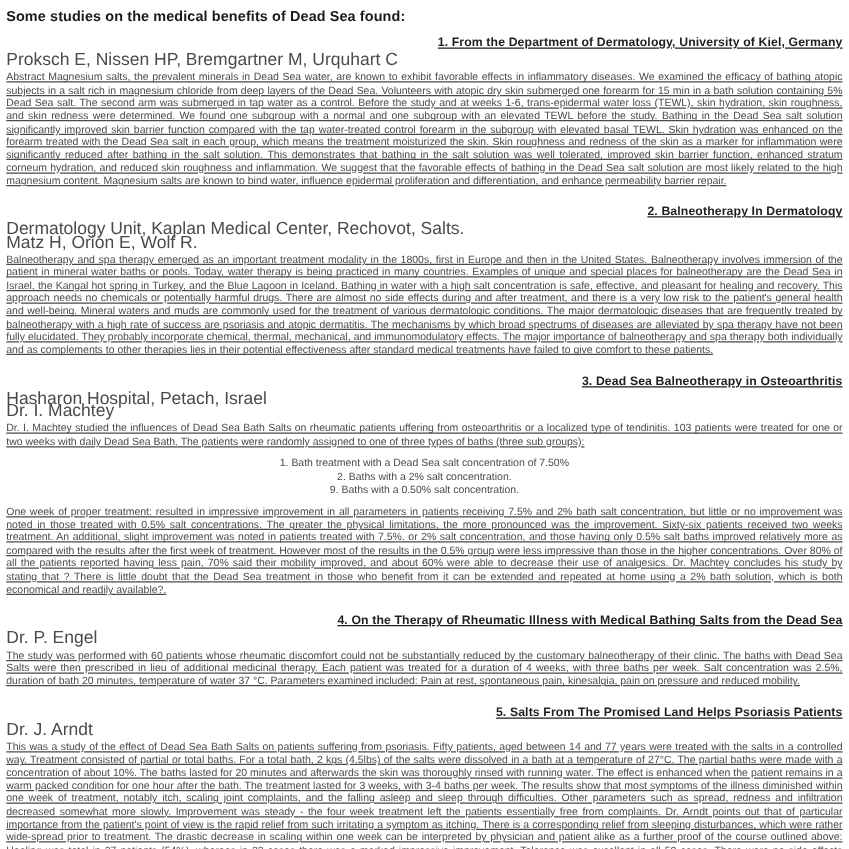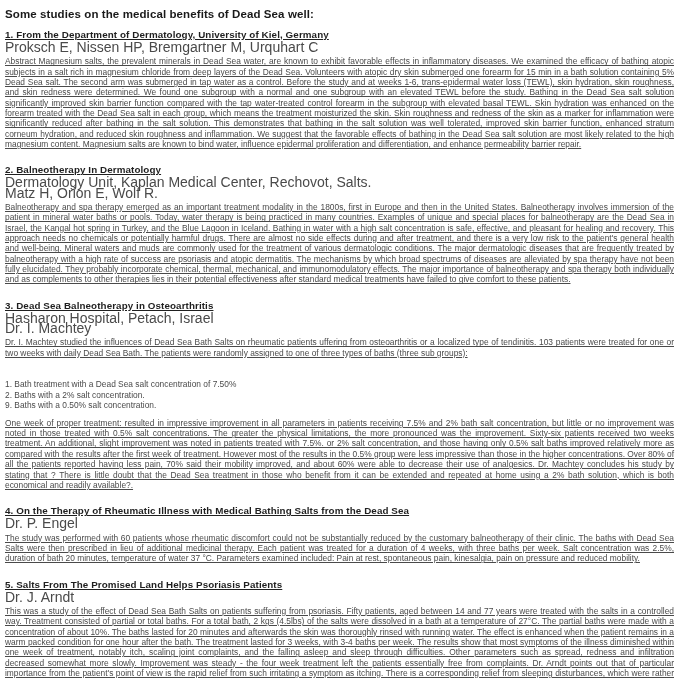--- a/index.html
+++ b/index.html
@@ -20,49 +20,50 @@
     margin: 2px 0 9px 0;
     letter-spacing: 0.1px;
   }
   .sec-h {
     font-size: 9.8px;
     font-weight: bold;
     color: #1f1f1f;
     text-decoration: underline;
     margin: 15px 0 2px 0;
     letter-spacing: 0.1px;
+    text-align: right;
   }
   section:first-of-type .sec-h { margin-top: 7px; }
   .meta {
     font-size: 14px;
     line-height: 10.3px;
     color: #4a4a4a;
     margin: 0;
   }
   .body-p {
     font-size: 8.4px;
     line-height: 10.35px;
     text-align: justify;
     color: #4a4a4a;
     margin: 4px 0 0 0;
     text-decoration: underline;
   }
   .body-p.tight { margin-top: 0; }
-  .list-block { margin: 21px 0 7px 0; }
+  .list-block { margin: 7px 0 7px 0; text-align: center; }
   .list-line {
     font-size: 8.4px;
     line-height: 10.6px;
     color: #4a4a4a;
     margin: 0;
   }
 </style>
 </head>
 <body>
 
-<h1 class="doc-title">Some studies on the medical benefits of Dead Sea well:</h1>
+<h1 class="doc-title">Some studies on the medical benefits of Dead Sea found:</h1>
 
 <section>
   <h2 class="sec-h">1. From the Department of Dermatology, University of Kiel, Germany</h2>
   <p class="meta">Proksch E, Nissen HP, Bremgartner M, Urquhart C</p>
   <p class="body-p">Abstract Magnesium salts, the prevalent minerals in Dead Sea water, are known to exhibit favorable effects in inflammatory diseases. We examined the efficacy of bathing atopic subjects in a salt rich in magnesium chloride from deep layers of the Dead Sea. Volunteers with atopic dry skin submerged one forearm for 15 min in a bath solution containing 5% Dead Sea salt. The second arm was submerged in tap water as a control. Before the study and at weeks 1-6, trans-epidermal water loss (TEWL), skin hydration, skin roughness, and skin redness were determined. We found one subgroup with a normal and one subgroup with an elevated TEWL before the study. Bathing in the Dead Sea salt solution significantly improved skin barrier function compared with the tap water-treated control forearm in the subgroup with elevated basal TEWL. Skin hydration was enhanced on the forearm treated with the Dead Sea salt in each group, which means the treatment moisturized the skin. Skin roughness and redness of the skin as a marker for inflammation were significantly reduced after bathing in the salt solution. This demonstrates that bathing in the salt solution was well tolerated, improved skin barrier function, enhanced stratum corneum hydration, and reduced skin roughness and inflammation. We suggest that the favorable effects of bathing in the Dead Sea salt solution are most likely related to the high magnesium content. Magnesium salts are known to bind water, influence epidermal proliferation and differentiation, and enhance permeability barrier repair.</p>
 </section>
 
 <section>
   <h2 class="sec-h">2. Balneotherapy In Dermatology</h2>
   <p class="meta">Dermatology Unit, Kaplan Medical Center, Rechovot, Salts.</p>

